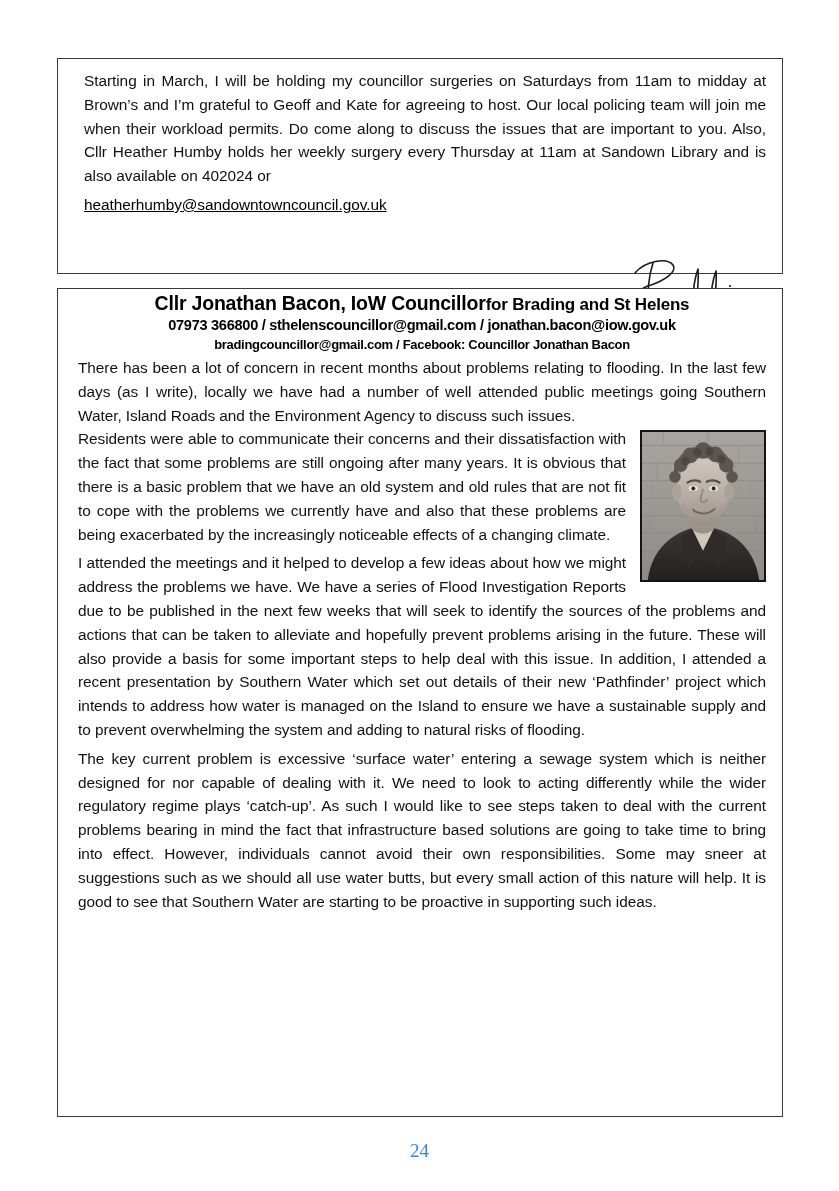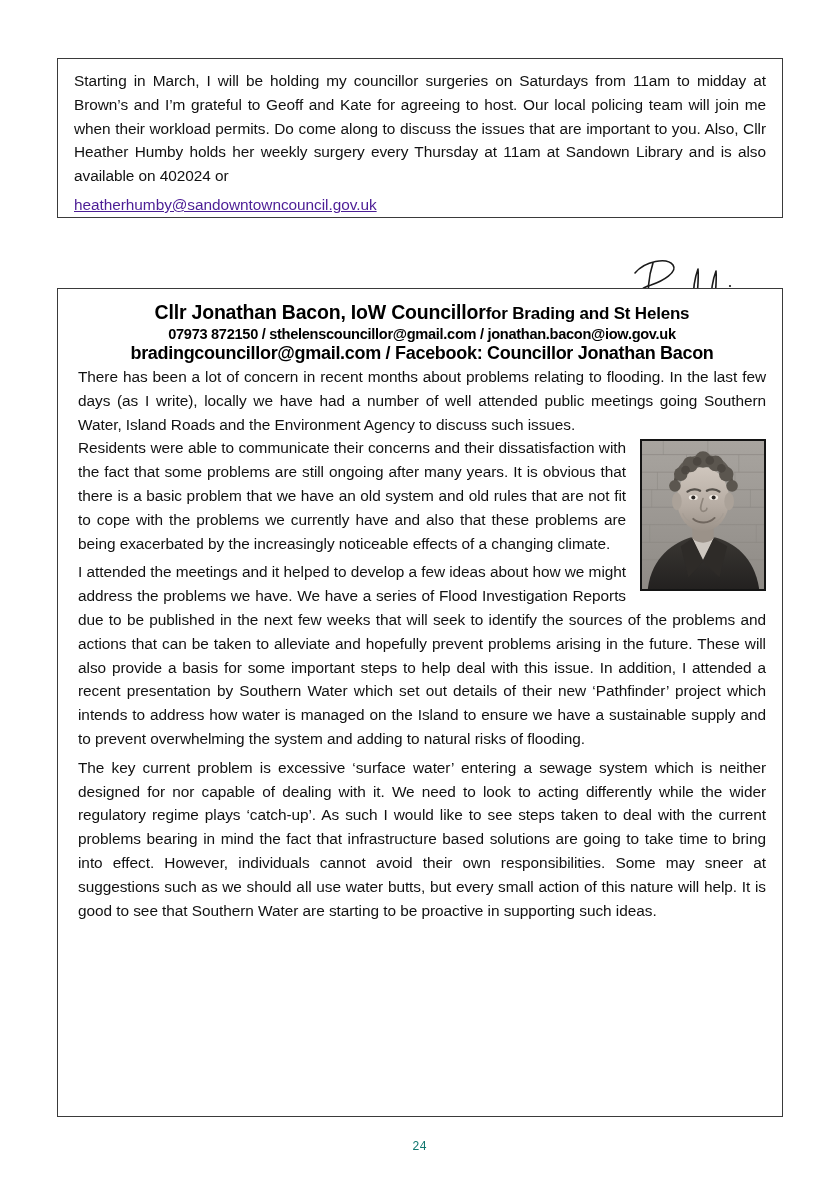--- a/index.html
+++ b/index.html
@@ -28,29 +28,29 @@
   .article-box {
     position: absolute;
     box-sizing: border-box;
     border: 1.5px solid #3a3a3a;
     background: #ffffff;
   }
   #box-surgeries {
     left: 57px;
     top: 58px;
     width: 726px;
-    height: 160px;
-    padding: 10px 16px 8px 16px;
+    height: 216px;
+    padding: 10px 16px 8px 26px;
   }
   #box-bacon {
     left: 57px;
     top: 288px;
     width: 726px;
     height: 829px;
-    padding: 12px 16px 6px 20px;
+    padding: 3px 16px 6px 20px;
   }
 
   
   .body-text {
     font-family: "Liberation Sans", sans-serif;
     font-size: 15.4px;
     line-height: 23.8px;
     text-align: justify;
     letter-spacing: -0.05px;
     margin: 0;
@@ -58,21 +58,21 @@
   }
   .body-text + .body-text {
     margin-top: 5px;
   }
   .no-justify {
     text-align: left;
   }
 
   .email-link {
     text-decoration: underline;
-    color: #4c1d95;
+    color: #000000;
   }
 
   
   .sig-wrap {
     position: absolute;
     left: 565px;
     top: 192px;
     width: 150px;
     height: 72px;
     pointer-events: none;
@@ -107,21 +107,21 @@
     font-family: "Liberation Sans Narrow", "Liberation Sans", sans-serif;
     font-weight: bold;
     font-size: 14.6px;
     line-height: 19px;
     letter-spacing: -0.3px;
     white-space: nowrap;
   }
   .cllr-contact-line-2 {
     font-family: "Liberation Sans Narrow", "Liberation Sans", sans-serif;
     font-weight: bold;
-    font-size: 18px;
+    font-size: 13px;
     line-height: 19px;
     letter-spacing: -0.3px;
     white-space: nowrap;
   }
 
   
   .portrait {
     float: right;
     width: 126px;
     height: 152px;
@@ -139,23 +139,23 @@
     height: 100%;
   }
 
   
   .page-number {
     position: absolute;
     left: 0;
     top: 1140px;
     width: 839px;
     text-align: center;
-    font-family: Liberation Mono, monospace;
-    font-size: 12px;
-    color: #0f766e;
+    font-family: Liberation Serif, serif;
+    font-size: 19px;
+    color: #3b82f6;
   }
 
   
   .clearfix::after {
     content: "";
     display: block;
     clear: both;
   }
 </style>
 </head>
@@ -191,21 +191,21 @@
       </svg>
     </div>
   </div>
 
   <div class="article-box clearfix" id="box-bacon">
 
     <div class="cllr-header">
       <div class="cllr-title-line">
         <span class="cllr-name-big">Cllr Jonathan Bacon, IoW Councillor</span><span class="cllr-name-small">for Brading and St Helens</span>
       </div>
-      <div class="cllr-contact-line">07973 872150 / sthelenscouncillor@gmail.com / jonathan.bacon@iow.gov.uk</div>
+      <div class="cllr-contact-line">07973 366800 / sthelenscouncillor@gmail.com / jonathan.bacon@iow.gov.uk</div>
       <div class="cllr-contact-line-2">bradingcouncillor@gmail.com  /  Facebook: Councillor Jonathan Bacon</div>
     </div>
 
     <p class="body-text">There has been a lot of concern in recent months about problems relating to flooding. In the last few days (as I write), locally we have had a number of well attended public meetings going Southern Water, Island Roads and the Environment Agency to discuss such issues.</p>
 
     <div class="portrait">
       <svg viewBox="0 0 126 152" preserveAspectRatio="none" xmlns="http://www.w3.org/2000/svg">
         <defs>
           <linearGradient id="wallG" x1="0" y1="0" x2="0" y2="1">
             <stop offset="0%" stop-color="#a8a49f"></stop>

